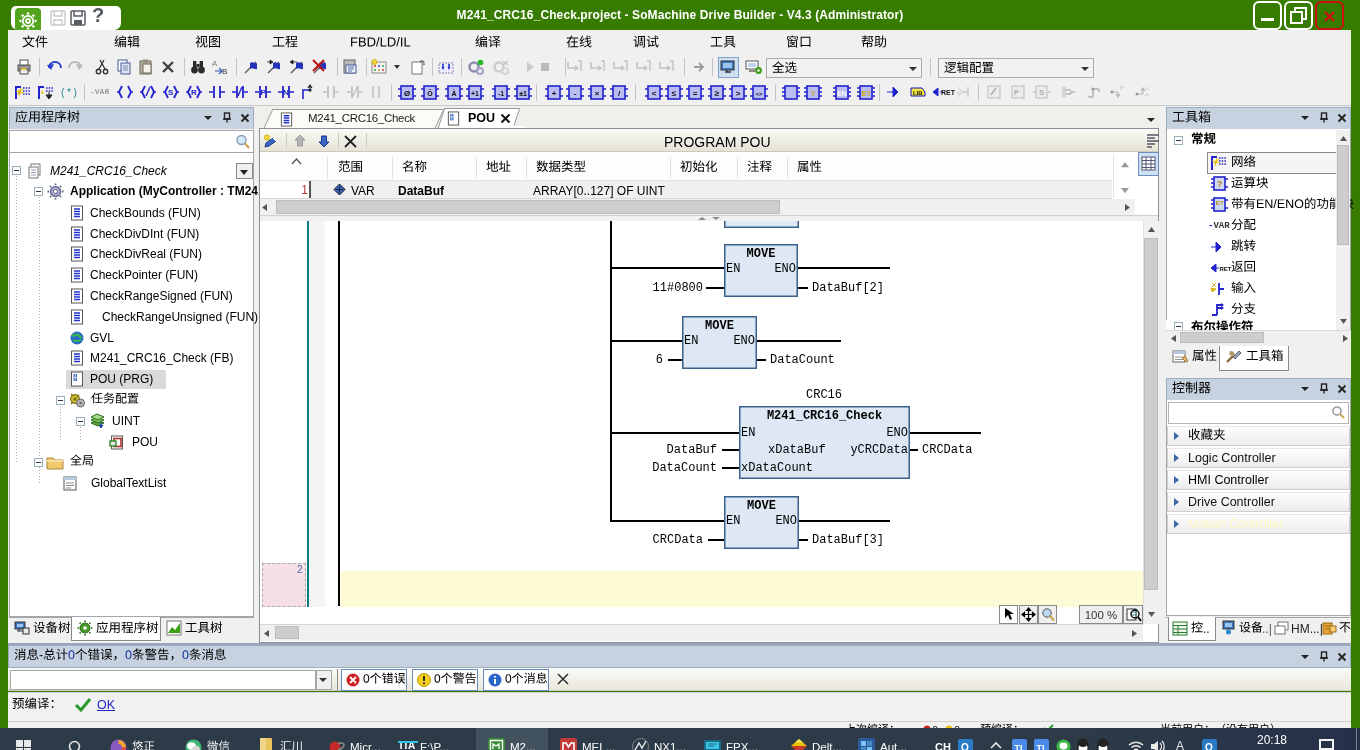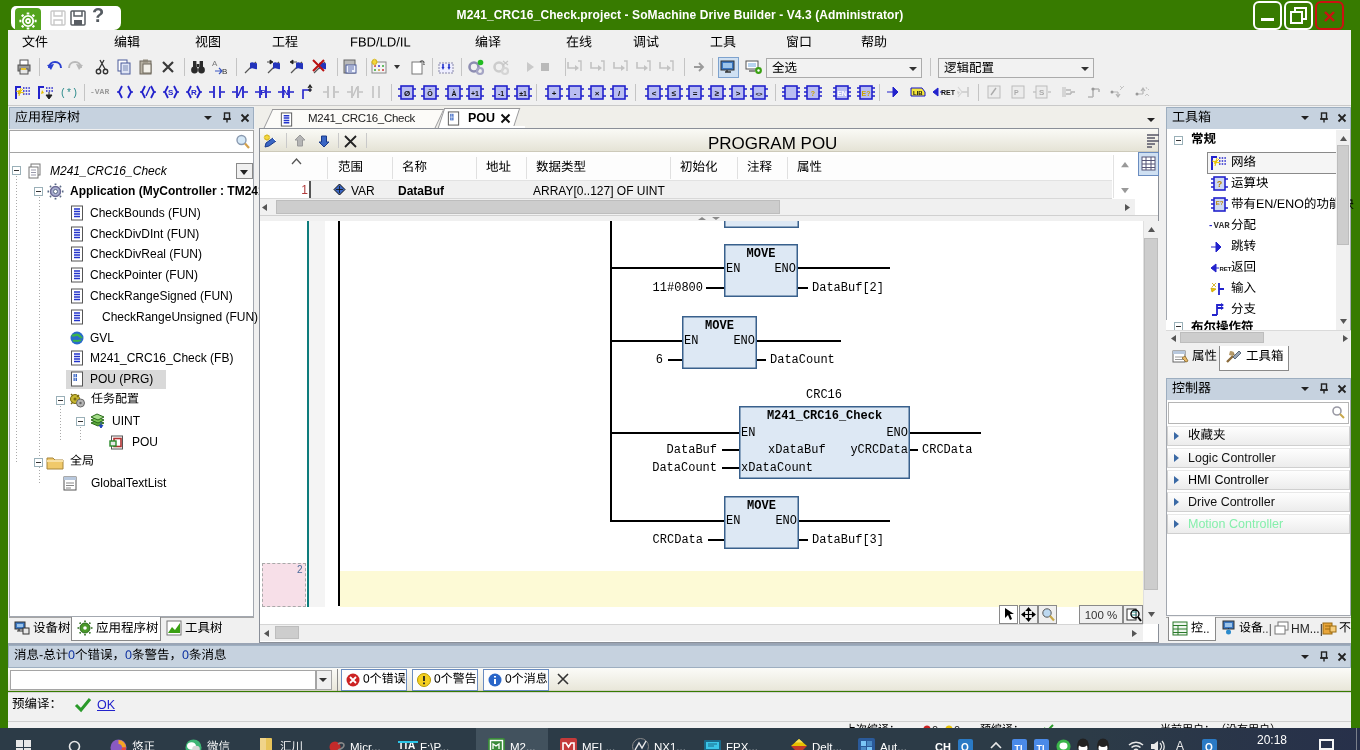--- a/index.html
+++ b/index.html
@@ -848,21 +848,21 @@
     <path d="M7 1l5 5H9.5v6h-5V6H2z" fill="#b5b5b5" stroke="#9a9a9a"></path>
   </svg>
 <svg class="ic" style="left:317px;top:134px" width="14" height="14" viewBox="0 0 14 14">
     <path d="M7 13L2 8h2.5V2h5v6H12z" fill="#3a66c4" stroke="#1a3a8a"></path>
   </svg>
 <div class="sep1" style="left:338px;top:133px;bottom:auto;height:15px"></div>
 <svg class="ic" style="left:343px;top:134px" width="15" height="15" viewBox="0 0 15 15">
     <path d="M2 2l11 11M13 2L2 13" stroke="#222" stroke-width="1.8"></path>
   </svg>
 <div class="sep1" style="left:366px;top:133px;bottom:auto;height:15px"></div>
-<div class="ab" style="left:708px;top:134px;font-size:17px;color:#000">PROGRAM POU</div>
+<div class="ab" style="left:664px;top:134px;font-size:14px;color:#000">PROGRAM POU</div>
 <svg class="ic" style="left:1146px;top:133px" width="14" height="15" viewBox="0 0 14 15">
     <path d="M1 2h12M1 5h8M1 8h12M1 11h8M1 14h5" stroke="#556" stroke-width="1.4"></path>
   </svg>
 <div class="ab" style="left:1138px;top:152px;width:21px;height:24px;background:#cfe0f2;border:1px solid #6a8cc0"></div>
 <svg class="ic" style="left:1141px;top:156px" width="15" height="15" viewBox="0 0 15 15">
     <rect x="1" y="1" width="13" height="13" fill="#fff" stroke="#557"></rect>
     <path d="M1 4.5h13M1 8h13M1 11.5h13M5 1v13M10 1v13" stroke="#557"></path>
   </svg>
 <div class="ab" style="left:260px;top:155px;width:852px;height:26px;background:#fdfdfd;border-bottom:1px solid #e2e2e2"></div>
 <svg class="ic" style="left:291px;top:158px" width="11" height="7" viewBox="0 0 11 7">
@@ -1216,21 +1216,21 @@
 <div class="tri-r" style="left:1174px;top:454px"></div>
 <div class="ab" style="left:1188px;top:451px;font-size:12.5px;color:#111">Logic Controller</div>
 <div class="acc" style="top:470px"></div>
 <div class="tri-r" style="left:1174px;top:476px"></div>
 <div class="ab" style="left:1188px;top:473px;font-size:12.5px;color:#000000">HMI Controller</div>
 <div class="acc" style="top:492px"></div>
 <div class="tri-r" style="left:1174px;top:498px"></div>
 <div class="ab" style="left:1188px;top:495px;font-size:12.5px;color:#111">Drive Controller</div>
 <div class="acc" style="top:514px"></div>
 <div class="tri-r" style="left:1174px;top:520px"></div>
-<div class="ab" style="left:1188px;top:517px;font-size:12.5px;color:#86efac">Motion Controller</div>
+<div class="ab" style="left:1188px;top:517px;font-size:12.5px;color:#fef9c3">Motion Controller</div>
 <div class="ab" style="left:1166px;top:617px;width:185px;height:24px;background:#f0f0f0;border-top:1px solid #a5a5a5"></div>
 <div class="ab" style="left:1168px;top:617px;width:48px;height:24px;background:#fff;border:1px solid #8a8a8a;border-top:none"></div>
 <svg class="ic" style="left:1172px;top:621px" width="16" height="15" viewBox="0 0 16 15">
     <rect x="1" y="1" width="14" height="13" fill="#eef6ee" stroke="#2a7a2a"></rect>
     <path d="M1 4.5h14M1 8h14M1 11.5h14M6 4.5V14" stroke="#2a7a2a"></path>
   </svg>
 <div class="ab" style="left:1191px;top:622px;font-size:12px;color:#222"><svg class="z" width="12.0" height="12.0" viewBox="0 -800 1000 1000" style="overflow:visible" fill="#000">
       <use href="#g84" x="0"></use>
     </svg>..</div>
 <svg class="ic" style="left:1221px;top:620px" width="15" height="16" viewBox="0 0 15 16">

